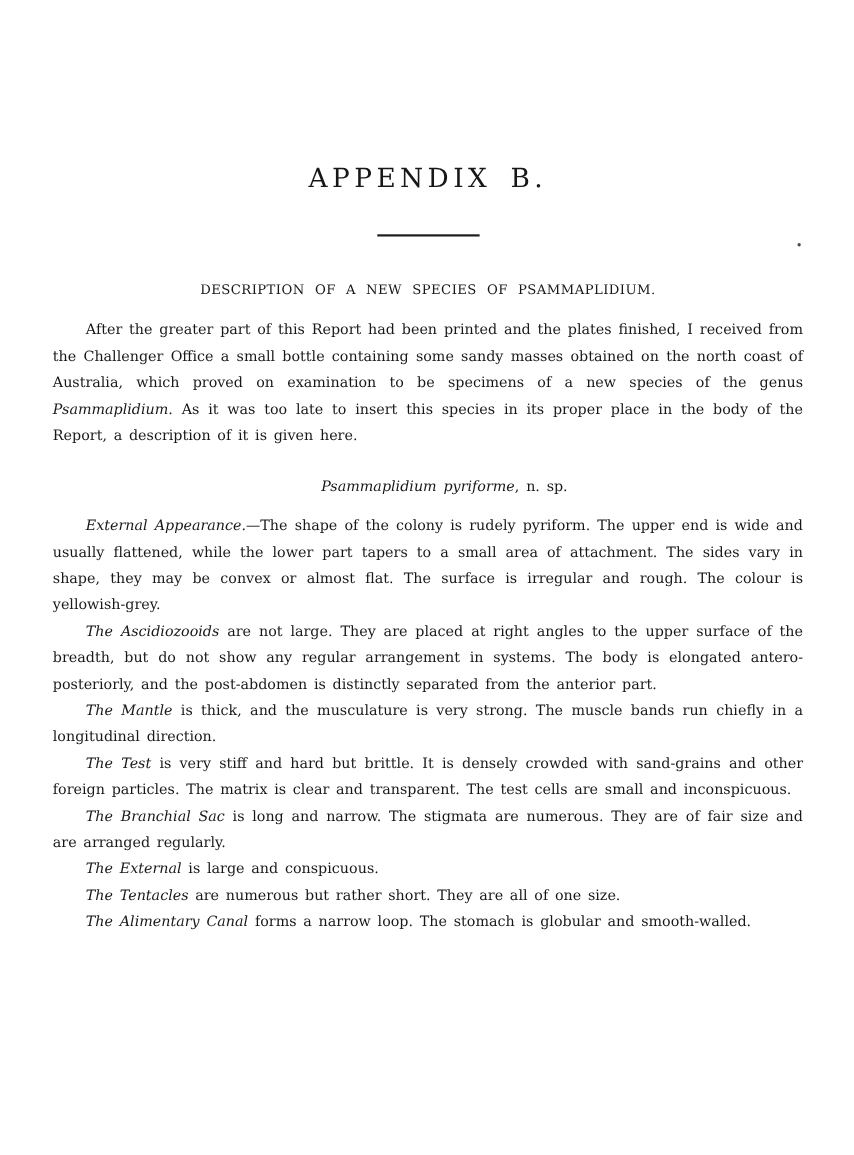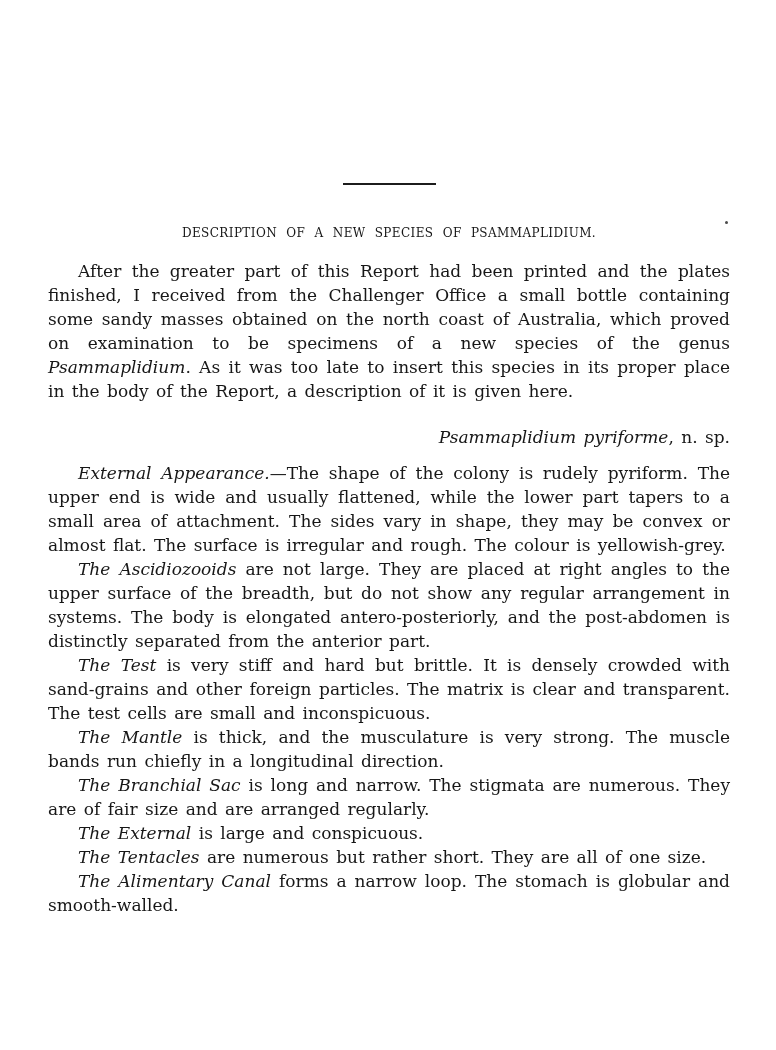--- a/index.html
+++ b/index.html
@@ -38,53 +38,54 @@
     font-weight: normal;
     text-align: center;
     letter-spacing: 0.4px;
     word-spacing: 5px;
     line-height: 24px;
     margin: 36px 0 0 0;
   }
   .doc-body { margin-top: 14px; }
   .para {
     margin: 0;
-    font-size: 17px;
+    font-size: 13px;
     line-height: 24px;
     text-align: justify;
     text-indent: 30px;
     word-spacing: 2px;
   }
   .species-heading {
     margin: 22px 0 12px 0;
-    text-align: right;
+    text-align: center;
   }
   .speck {
     position: absolute;
     left: 725px;
     top: 221px;
     width: 3px;
     height: 3px;
     background: #4a4a4a;
     border-radius: 50%;
   }
   i { font-style: italic; }
 </style>
 </head>
 <body style="background: rgb(255, 255, 255); color: rgb(23, 23, 23);">
 
 <div class="page">
+  <h1 class="title">APPENDIX B.</h1>
   <div class="rule" style="background: rgb(28, 28, 28);"></div>
   <h2 class="heading">DESCRIPTION OF A NEW SPECIES OF PSAMMAPLIDIUM.</h2>
   <div class="doc-body">
       <p class="para"><span>After the greater part of this Report had been printed and the plates finished, I received from the Challenger Office a small bottle containing some sandy masses obtained on the north coast of Australia, which proved on examination to be specimens of a new species of the genus </span><i>Psammaplidium</i><span>.  As it was too late to insert this species in its proper place in the body of the Report, a description of it is given here.</span></p>
       <p class="para species-heading"><i>Psammaplidium pyriforme</i><span>, n. sp.</span></p>
       <p class="para"><i>External Appearance.</i><span>—The shape of the colony is rudely pyriform.  The upper end is wide and usually flattened, while the lower part tapers to a small area of attachment.  The sides vary in shape, they may be convex or almost flat.  The surface is irregular and rough.  The colour is yellowish-grey.</span></p>
       <p class="para"><i>The Ascidiozooids</i><span> are not large.  They are placed at right angles to the upper surface of the breadth, but do not show any regular arrangement in systems.  The body is elongated antero-posteriorly, and the post-abdomen is distinctly separated from the anterior part.</span></p>
+      <p class="para"><i>The Mantle</i><span> is thick, and the musculature is very strong.  The muscle bands run chiefly in a longitudinal direction.</span></p>
       <p class="para"><i>The Test</i><span> is very stiff and hard but brittle.  It is densely crowded with sand-grains and other foreign particles.  The matrix is clear and transparent.  The test cells are small and inconspicuous.</span></p>
-      <p class="para"><i>The Mantle</i><span> is thick, and the musculature is very strong.  The muscle bands run chiefly in a longitudinal direction.</span></p>
       <p class="para"><i>The Branchial Sac</i><span> is long and narrow.  The stigmata are numerous.  They are of fair size and are arranged regularly.</span></p>
       <p class="para"><i>The External</i><span> is large and conspicuous.</span></p>
       <p class="para"><i>The Tentacles</i><span> are numerous but rather short.  They are all of one size.</span></p>
       <p class="para"><i>The Alimentary Canal</i><span> forms a narrow loop.  The stomach is globular and smooth-walled.</span></p>
     </div>
   <div class="speck"></div>
 </div>
 
 </body></html>

